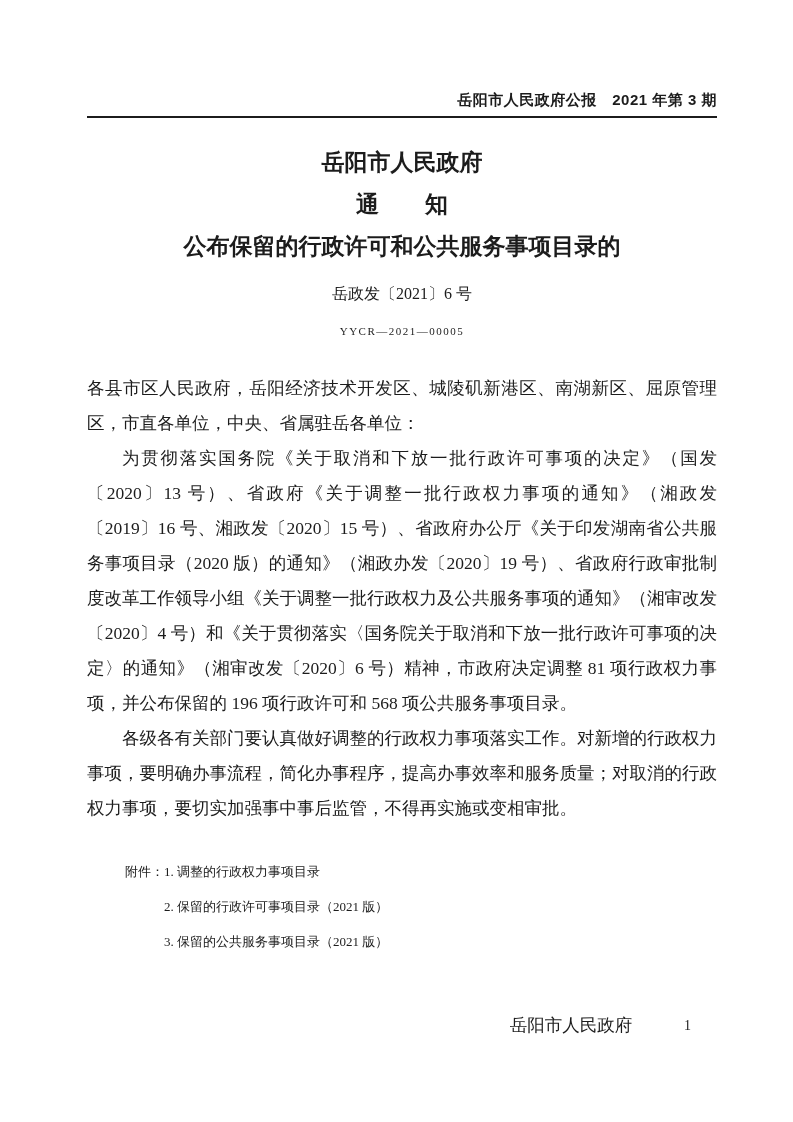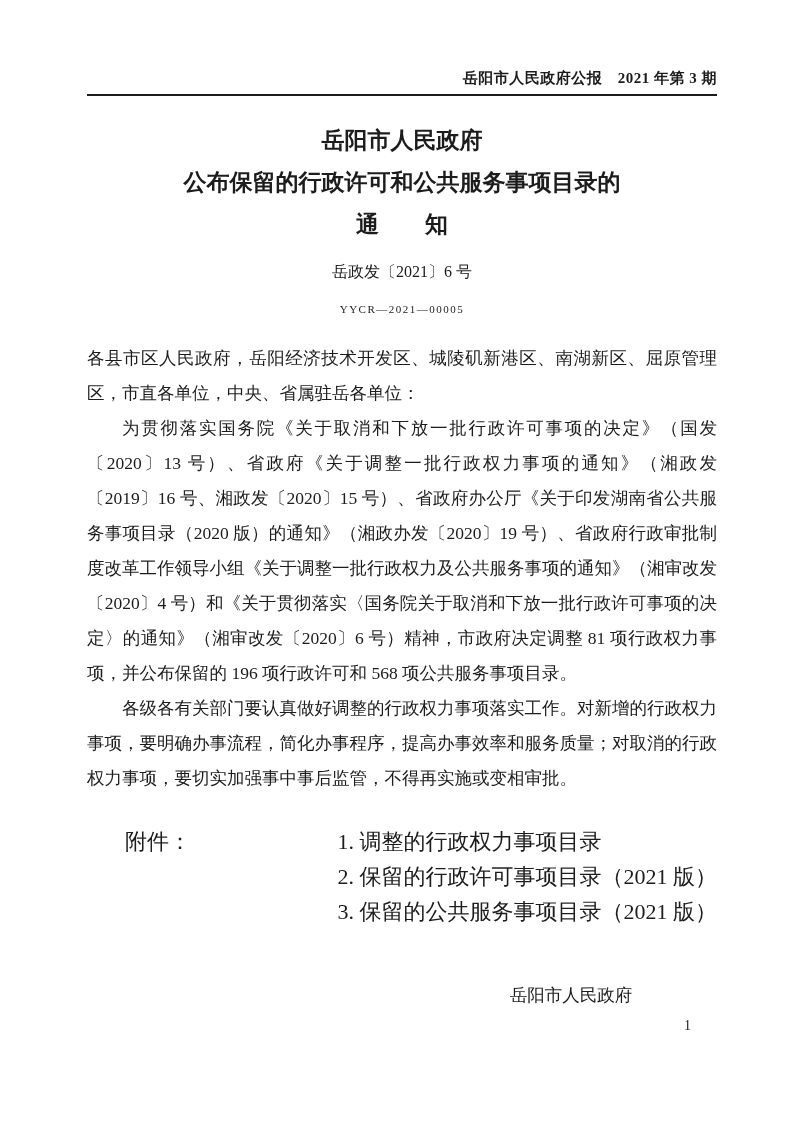--- a/index.html
+++ b/index.html
@@ -9,23 +9,23 @@
     width: 793px;
     height: 1122px;
     background: #ffffff;
     font-family: "Liberation Serif", "DejaVu Serif", serif;
     color: #1c1c1c;
     overflow: hidden;
   }
   .col { margin-left: 87px; width: 630px; }
 
   .header {
-    padding-top: 68px;
+    padding-top: 90px;
     text-align: right;
-    font-family: Liberation Serif, serif;
+    font-family: Liberation Sans, sans-serif;
     font-weight: bold;
     font-size: 15px;
     letter-spacing: 0.5px;
     line-height: 20px;
   }
   .header-rule {
     margin-top: 6px;
     height: 2px;
     background: #1c1c1c;
   }
@@ -46,35 +46,34 @@
   }
   .index-code {
     margin-top: 13px;
     text-align: center;
     font-size: 11px;
     letter-spacing: 1.5px;
     line-height: 24px;
   }
 
   .body-text {
-    margin-top: 20px;
+    margin-top: 28px;
     font-size: 17.5px;
     line-height: 35px;
     text-align: justify;
   }
   .body-text p { margin: 0; text-indent: 2em; }
   .body-text p.no-indent { text-indent: 0; }
 
   .attachments {
     margin-top: 28px;
     display: flex;
     padding-left: 38px;
-    font-size: 22px;
+    font-size: 13px;
     line-height: 35px;
-    justify-content: space-between;
   }
   .attach-label { white-space: pre; }
 
   .signature {
     margin-top: 48px;
     font-size: 17.5px;
   }
   .sig-inner {
     width: 220px;
     margin-left: auto;
@@ -95,22 +94,22 @@
 
 <div class="page">
 
   <div class="header col">
     <span>岳阳市人民政府公报　2021 年第 3 期</span>
   </div>
   <div class="header-rule col"></div>
 
   <div class="title-block col">
     <div>岳阳市人民政府</div>
+    <div>通　　知</div>
     <div>公布保留的行政许可和公共服务事项目录的</div>
-    <div>通　　知</div>
   </div>
 
   <div class="doc-number col">岳政发〔2021〕6 号</div>
   <div class="index-code col">YYCR—2021—00005</div>
 
   <div class="body-text col">
     <p class="no-indent">各县市区人民政府，岳阳经济技术开发区、城陵矶新港区、南湖新区、屈原管理区，市直各单位，中央、省属驻岳各单位：</p>
     <p>为贯彻落实国务院《关于取消和下放一批行政许可事项的决定》（国发〔2020〕13 号）、省政府《关于调整一批行政权力事项的通知》（湘政发〔2019〕16 号、湘政发〔2020〕15 号）、省政府办公厅《关于印发湖南省公共服务事项目录（2020 版）的通知》（湘政办发〔2020〕19 号）、省政府行政审批制度改革工作领导小组《关于调整一批行政权力及公共服务事项的通知》（湘审改发〔2020〕4 号）和《关于贯彻落实〈国务院关于取消和下放一批行政许可事项的决定〉的通知》（湘审改发〔2020〕6 号）精神，市政府决定调整 81 项行政权力事项，并公布保留的 196 项行政许可和 568 项公共服务事项目录。</p>
     <p>各级各有关部门要认真做好调整的行政权力事项落实工作。对新增的行政权力事项，要明确办事流程，简化办事程序，提高办事效率和服务质量；对取消的行政权力事项，要切实加强事中事后监管，不得再实施或变相审批。</p>
   </div>

